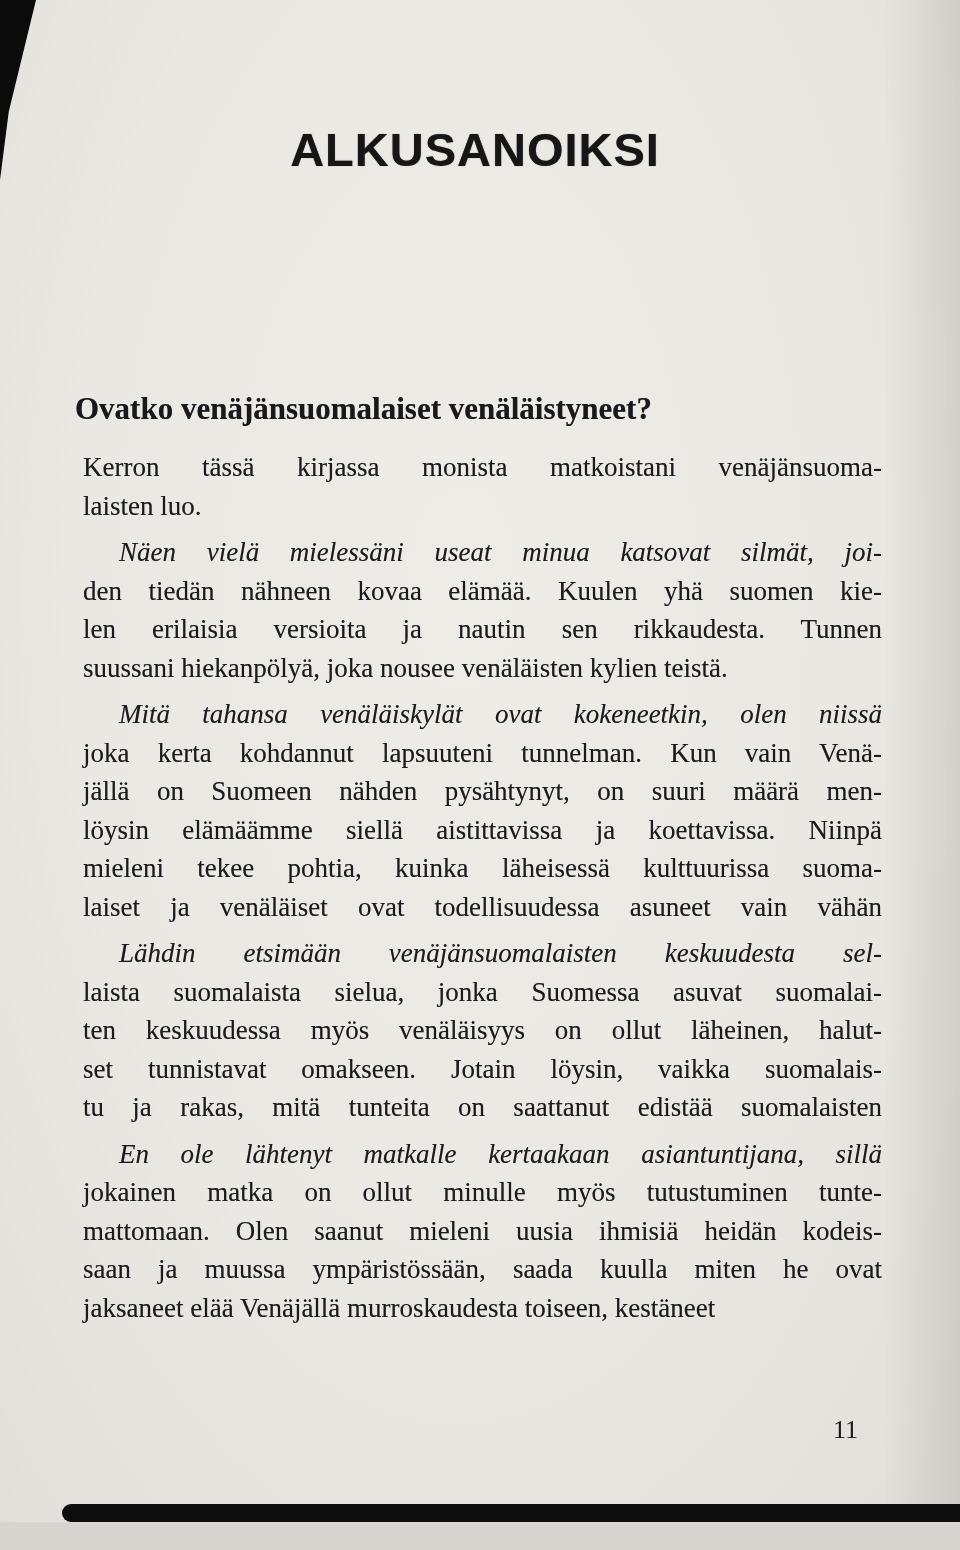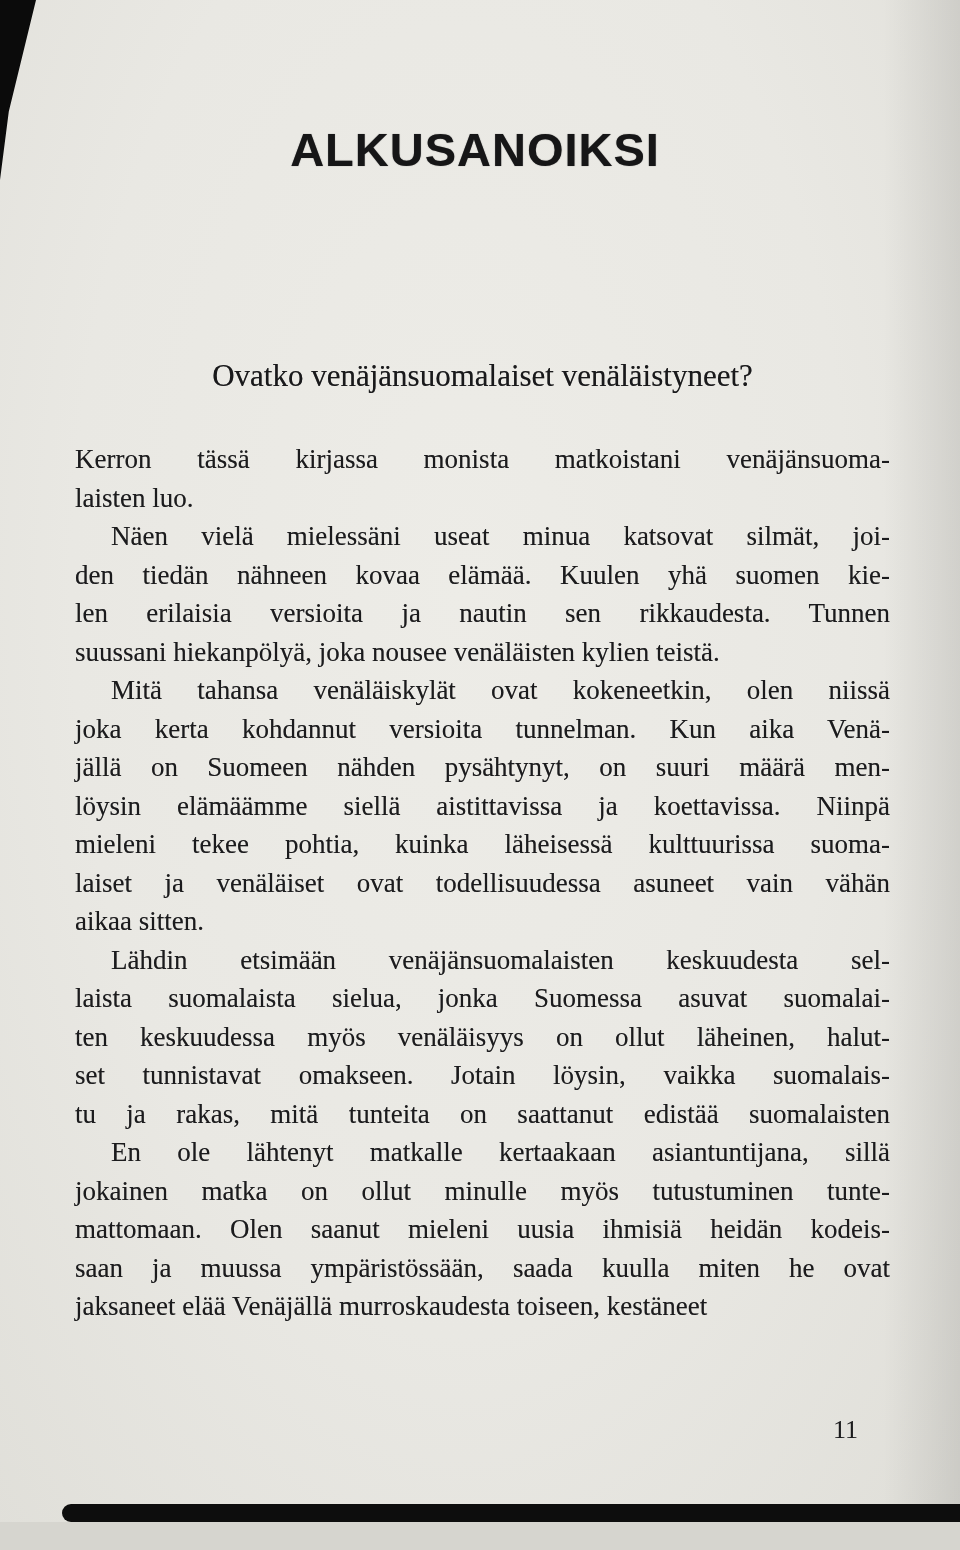--- a/index.html
+++ b/index.html
@@ -51,40 +51,39 @@
     font-family: "Liberation Sans", sans-serif;
     font-weight: 700;
     font-size: 47px;
     letter-spacing: 1px;
     color: #161617;
     text-shadow: 0 0 1px rgba(20,20,20,0.55);
     margin-top: 36px;
   }
   .heading {
     position: absolute;
-    top: 332px;
+    top: 365px;
     left: 75px;
     width: 815px;
-    font-weight: 400;
+    font-weight: 700;
     font-size: 31px;
     color: #19191b;
     text-shadow: 0 0 0.5px rgba(20,20,20,0.5);
-    text-align: center;
   }
   .body-text {
     position: absolute;
     top: 440px;
     left: 75px;
     width: 815px;
     font-size: 27px;
     line-height: 38.5px;
     text-shadow: 0 0 0.4px rgba(25,25,25,0.4);
   }
-  .para { margin: 0; }
-  .para.indent .jline:first-child { text-indent: 36px; }
+  .para { margin: 8px; }
+  .para.indent .jline:first-child { text-indent: 36px; font-style: italic; }
   .jline {
     text-align: justify;
     text-align-last: justify;
     white-space: nowrap;
   }
   .jline.last {
     text-align-last: left;
   }
   .page-number {
     position: absolute;
@@ -111,26 +110,25 @@
         <div class="jline last">laisten luo.</div>
       </div>
     <div class="para indent">
         <div class="jline">Näen vielä mielessäni useat minua katsovat silmät, joi-</div>
         <div class="jline">den tiedän nähneen kovaa elämää. Kuulen yhä suomen kie-</div>
         <div class="jline">len erilaisia versioita ja nautin sen rikkaudesta. Tunnen</div>
         <div class="jline last">suussani hiekanpölyä, joka nousee venäläisten kylien teistä.</div>
       </div>
     <div class="para indent">
         <div class="jline">Mitä tahansa venäläiskylät ovat kokeneetkin, olen niissä</div>
-        <div class="jline">joka kerta kohdannut versioita tunnelman. Kun aika Venä-</div>
+        <div class="jline">joka kerta kohdannut lapsuuteni tunnelman. Kun vain Venä-</div>
         <div class="jline">jällä on Suomeen nähden pysähtynyt, on suuri määrä men-</div>
         <div class="jline">löysin elämäämme siellä aistittavissa ja koettavissa. Niinpä</div>
         <div class="jline">mieleni tekee pohtia, kuinka läheisessä kulttuurissa suoma-</div>
         <div class="jline">laiset ja venäläiset ovat todellisuudessa asuneet vain vähän</div>
-        <div class="jline last">aikaa sitten.</div>
       </div>
     <div class="para indent">
         <div class="jline">Lähdin etsimään venäjänsuomalaisten keskuudesta sel-</div>
         <div class="jline">laista suomalaista sielua, jonka Suomessa asuvat suomalai-</div>
         <div class="jline">ten keskuudessa myös venäläisyys on ollut läheinen, halut-</div>
         <div class="jline">set tunnistavat omakseen. Jotain löysin, vaikka suomalais-</div>
         <div class="jline">tu ja rakas, mitä tunteita on saattanut edistää suomalaisten</div>
       </div>
     <div class="para indent">
         <div class="jline">En ole lähtenyt matkalle kertaakaan asiantuntijana, sillä</div>

